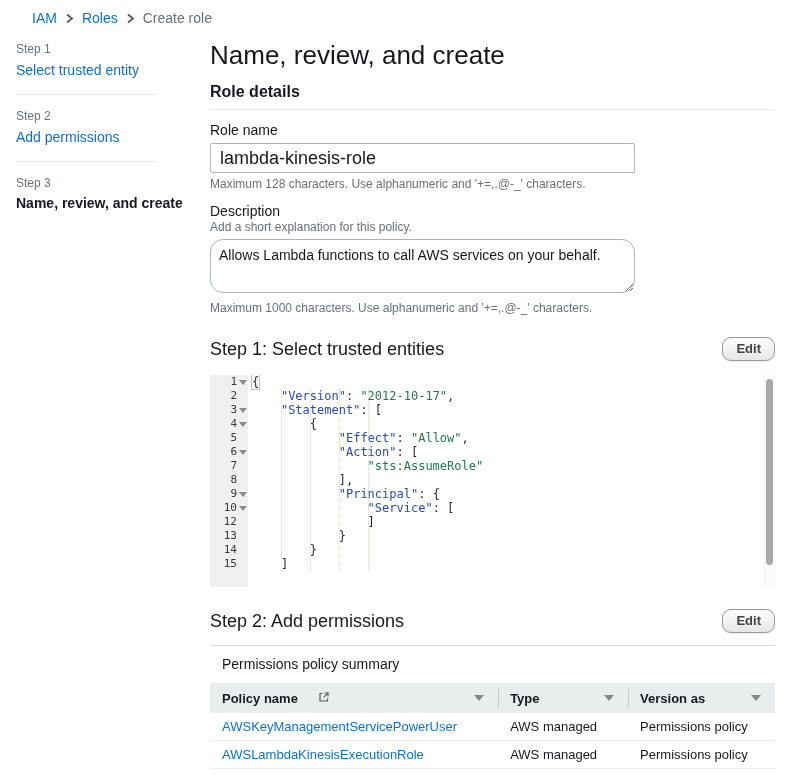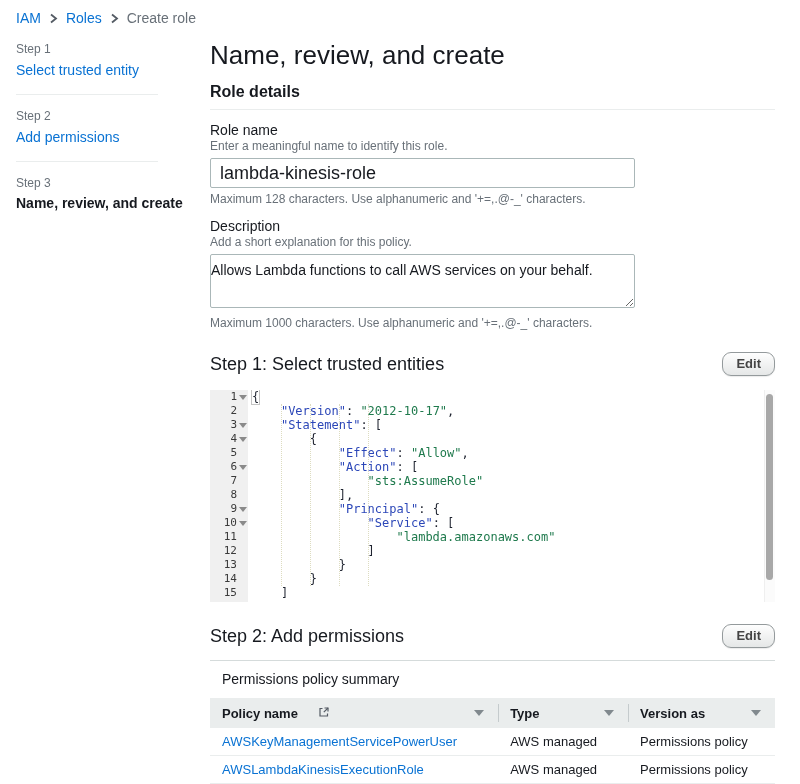--- a/index.html
+++ b/index.html
@@ -1,20 +1,20 @@
 <!DOCTYPE html>
 <html><head>
 <meta charset="utf-8">
 <style>
   * { margin:0; padding:0; box-sizing:border-box; }
   html,body { width:800px; background:#ffffff; font-family:"Liberation Sans", sans-serif; color:#16191f; }
   body { height:784px; overflow:hidden; }
 
   
-  .breadcrumb { padding:10px 0 0 16px; font-size:14px; display:flex; align-items:center; gap:8px; }
+  .breadcrumb { padding:10px 0 0 32px; font-size:14px; display:flex; align-items:center; gap:8px; }
   .crumb-link { color:#0972d3; text-decoration:none; }
   .crumb-current { color:#687078; }
   .crumb-sep { display:inline-flex; align-items:center; }
 
   .layout { display:flex; }
 
   
   .sidebar { width:210px; padding:16px 0 0 16px; flex:0 0 auto; }
   .step-meta { font-size:12px; color:#687078; margin-bottom:5px; }
   .step-link { font-size:14px; color:#0972d3; text-decoration:none; display:inline-block; }
@@ -25,22 +25,22 @@
   .main { width:565px; flex:0 0 auto; }
   .page-title { font-size:26px; font-weight:400; line-height:1.2; margin-top:14px; color:#16191f; }
   .section-subhead { font-size:16px; font-weight:700; margin-top:12px; }
   .rule { border:none; border-top:1px solid #eaeded; margin-top:8px; }
 
   .field-label { font-size:14px; margin-top:12px; }
   .field-hint { font-size:12px; color:#687078; margin-top:1px; }
   .field-constraint { font-size:12px; color:#687078; margin-top:4px; }
   .text-input { width:425px; height:30px; margin-top:5px; border:1px solid #aab7b8; border-radius:2px;
     padding:0 9px; font-size:18px; color:#16191f; font-family:"Liberation Sans", sans-serif; background:#fff; }
-  .text-area { width:425px; height:54px; margin-top:5px; border:1px solid #aab7b8; border-radius:2px;
-    padding:6px 0; font-size:14px; color:#16191f; font-family:"Liberation Sans", sans-serif; background:#fff;
+  .text-area { width:425px; height:54px; margin-top:5px; border:1px solid #aab7b8; border-radius:13px;
+    padding:6px 8px; font-size:14px; color:#16191f; font-family:"Liberation Sans", sans-serif; background:#fff;
     resize:vertical; line-height:1.3; }
 
   .section-row { display:flex; justify-content:space-between; align-items:center; margin-top:22px;gap:44px; }
   .section-row.first { margin-top:22px; }
   .section-head { font-size:18px; font-weight:400; color:#16191f; }
   .btn-edit { min-width:50px; padding:3px 13px 4px; font-size:13px; font-weight:700; color:#444;
     background:linear-gradient(#fefefe,#e5e7e7); border:1px solid #949a9c; border-radius:9px;
     box-shadow:0 1px 1px rgba(0,0,0,.08); cursor:pointer; font-family:"Liberation Sans", sans-serif; }
 
   
@@ -116,21 +116,20 @@
   </aside>
 
   <main class="main">
     <h1 class="page-title">Name, review, and create</h1>
 
     <h2 class="section-subhead">Role details</h2>
     <hr class="rule">
 
     <div>
       <div class="field-label">Role name</div>
-      <div class="field-hint">Enter a meaningful name to identify this role.</div>
       <input class="text-input" type="text" value="lambda-kinesis-role" style="">
       <div class="field-constraint">Maximum 128 characters. Use alphanumeric and '+=,.@-_' characters.</div>
     </div>
 
     <div>
       <div class="field-label">Description</div>
       <div class="field-hint">Add a short explanation for this policy.</div>
       <textarea class="text-area" style="">Allows Lambda functions to call AWS services on your behalf.</textarea>
       <div class="field-constraint">Maximum 1000 characters. Use alphanumeric and '+=,.@-_' characters.</div>
     </div>
@@ -204,27 +203,20 @@
               <span class="fold has"></span>
             </div>
             <div class="code"><span class="tk-p">            </span><span class="tk-k">"Principal"</span><span class="tk-p">: {</span></div>
           </div>
           <div class="code-row">
             <div class="gut">
               <span class="num">10</span>
               <span class="fold has"></span>
             </div>
             <div class="code"><span class="tk-p">                </span><span class="tk-k">"Service"</span><span class="tk-p">: [</span></div>
-          </div>
-          <div class="code-row">
-            <div class="gut">
-              <span class="num">11</span>
-              <span class="fold"></span>
-            </div>
-            <div class="code"><span class="tk-p">                    </span><span class="tk-s">"lambda.amazonaws.com"</span></div>
           </div>
           <div class="code-row">
             <div class="gut">
               <span class="num">12</span>
               <span class="fold"></span>
             </div>
             <div class="code"><span class="tk-p">                ]</span></div>
           </div>
           <div class="code-row">
             <div class="gut">

